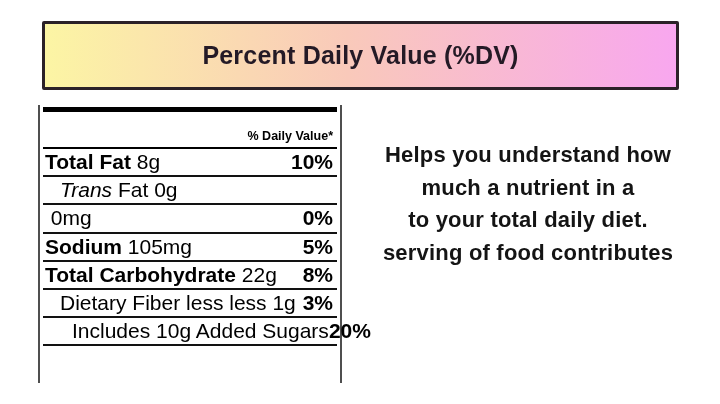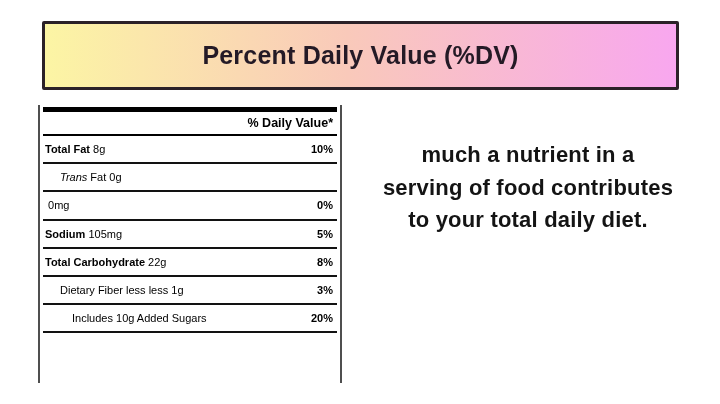--- a/index.html
+++ b/index.html
@@ -38,26 +38,27 @@
     padding: 1px 3px 0 3px;
     background: #ffffff;
   }
   .thick-bar { height: 5px; background: #000; margin-top: 1px; }
   .dv-header {
     height: 24px;
     display: flex; align-items: center; justify-content: flex-end;
     font-size: 12.5px; font-weight: 700; color: #000;
     border-bottom: 2px solid #000;
     padding-right: 4px;
+    margin-top: 13px;
   }
   .row {
     height: 28.2px;
     display: flex; align-items: center;
     border-bottom: 2px solid #121212;
-    font-size: 11px; color: #000;
+    font-size: 21px; color: #000;
     padding-left: 2px; padding-right: 4px;
     position: relative;
     white-space: pre;
   }
   .row .row-name.bold { font-weight: 700; }
   .row .row-name.italic { font-style: italic; }
   .row .dv { margin-left: auto; font-weight: 700; }
   .row.indent1 { padding-left: 17px; }
   .row.indent2 { padding-left: 29px; }
   .row.no-sep { border-bottom: none; }
@@ -124,16 +125,17 @@
   </div>
 
 
   <div class="row indent2">
     <span class="row-name">Includes 10g Added Sugars</span><span></span>
     <span class="dv">20%</span>
   </div>
 </div>
 
 <div class="description">
+  <div>Helps you understand how</div>
   <div>much a nutrient in a</div>
+  <div>to your total daily diet.</div>
   <div>serving of food contributes</div>
-  <div>to your total daily diet.</div>
 </div>
 
 </body></html>

